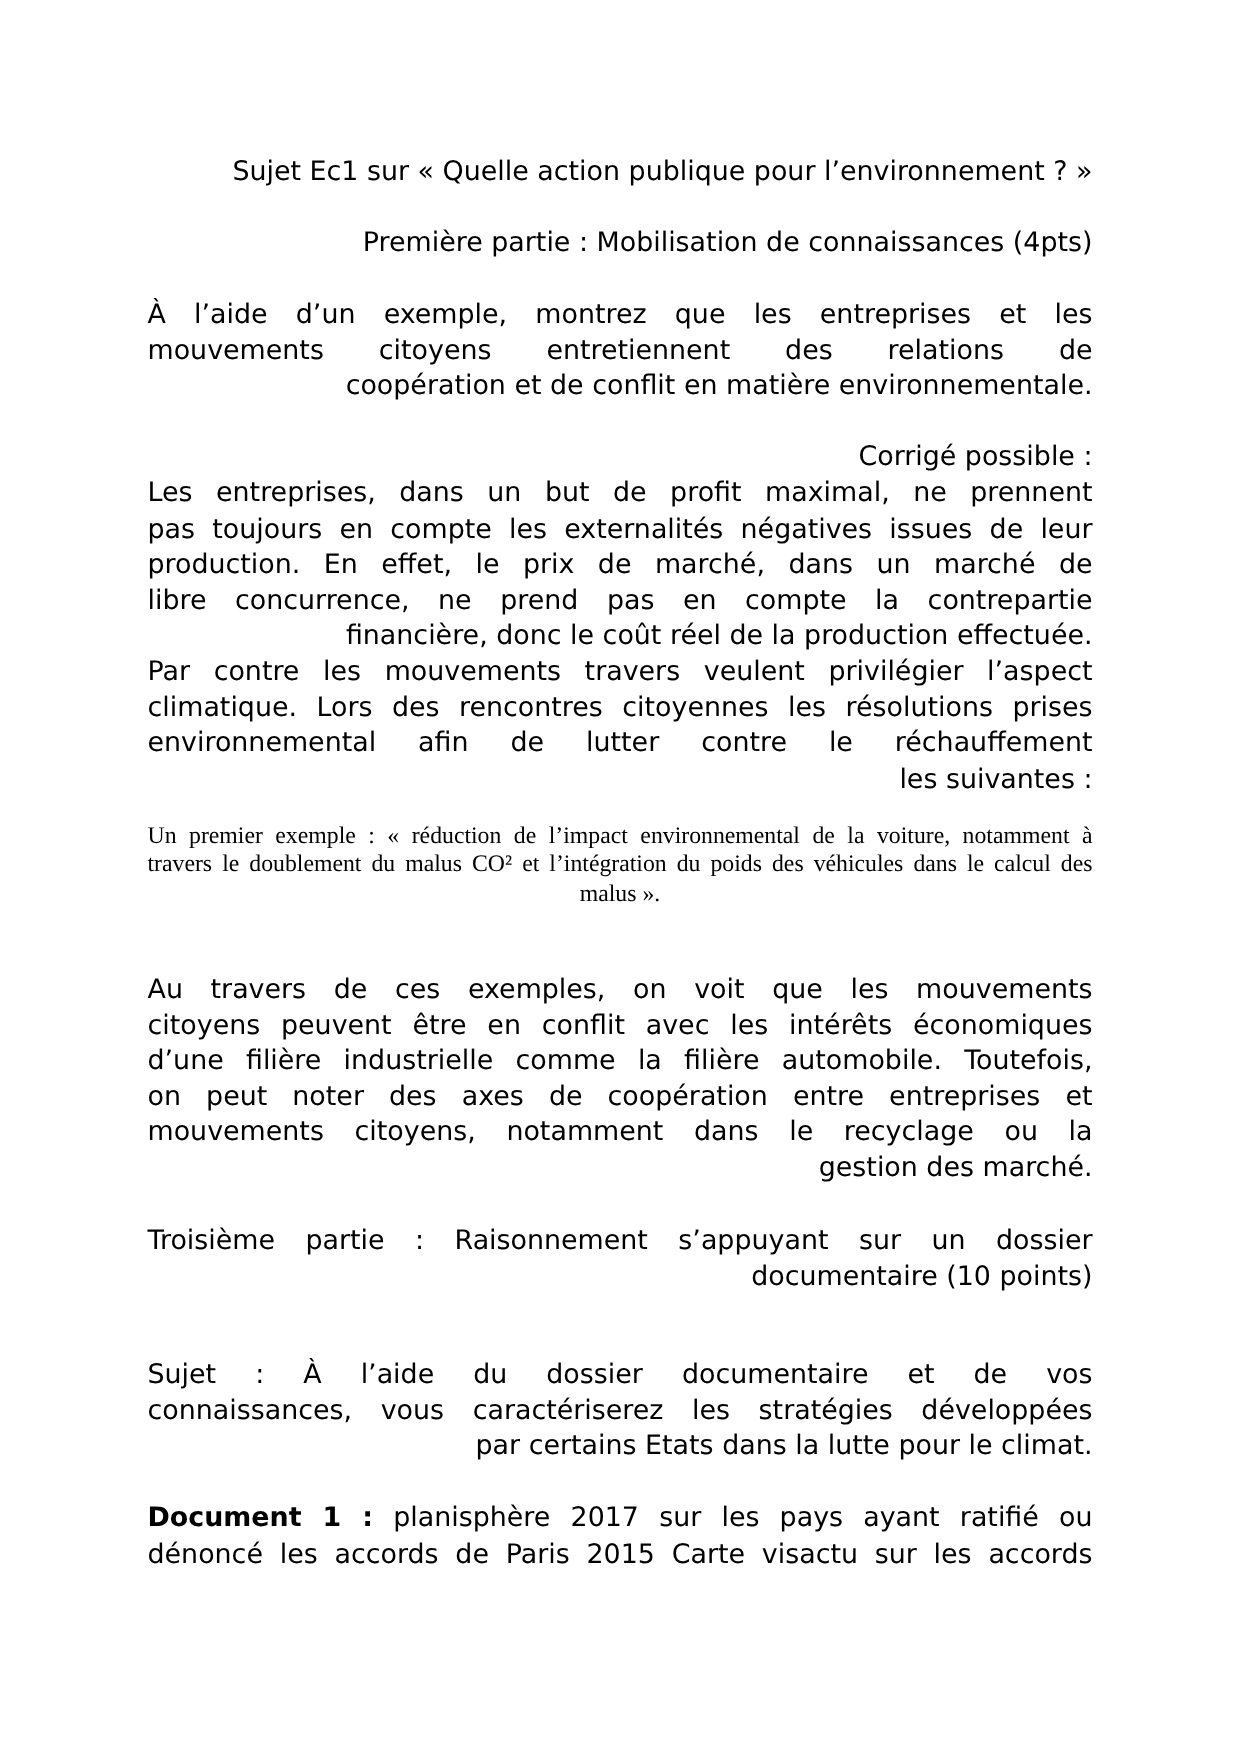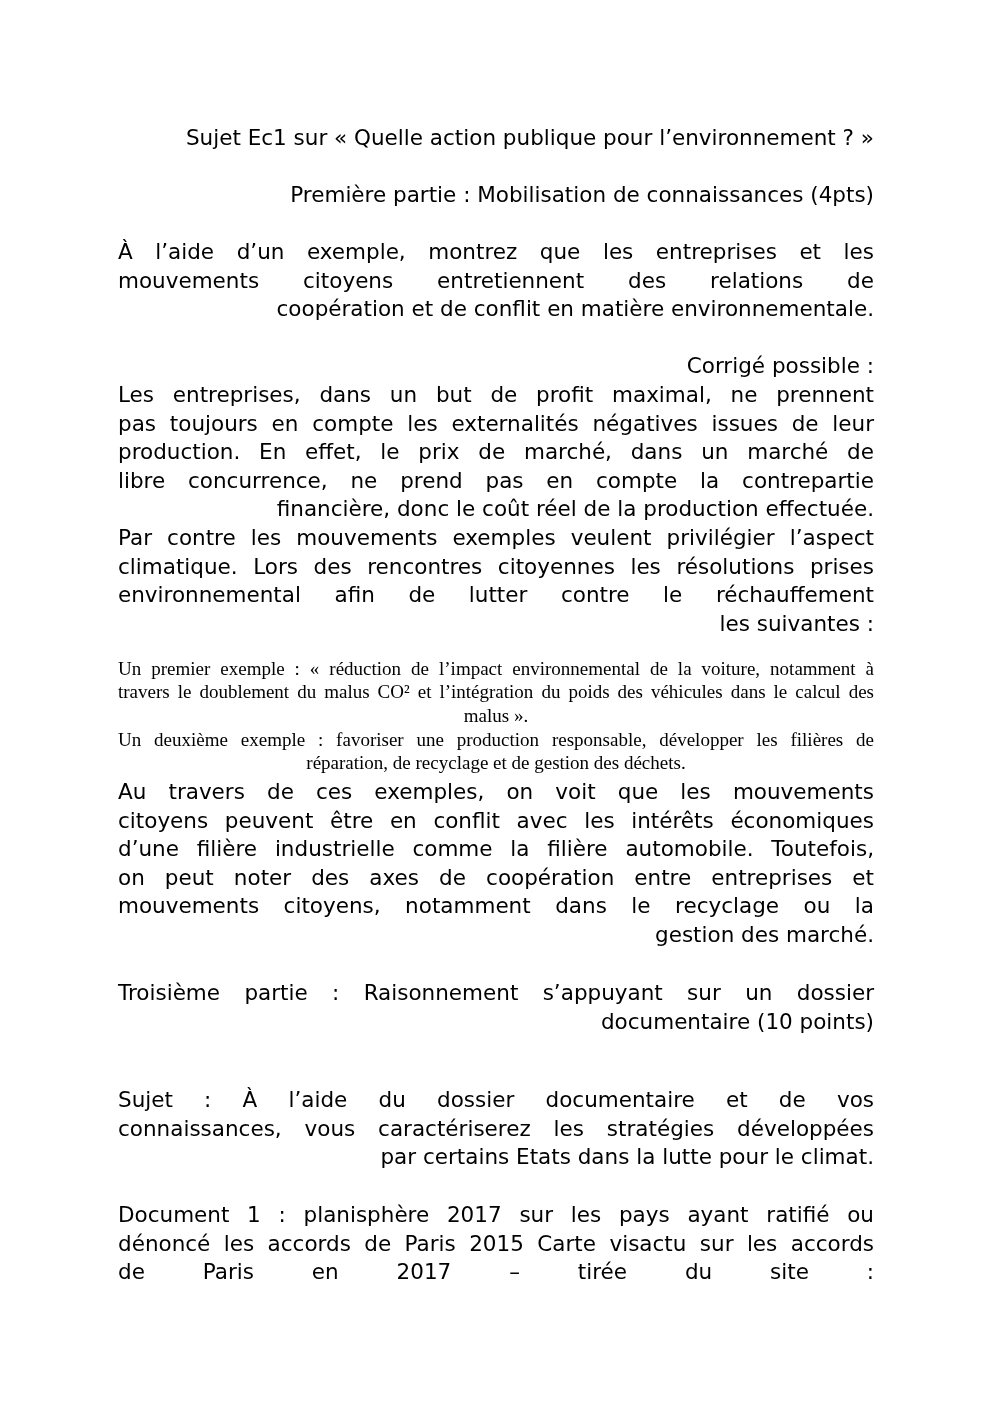--- a/index.html
+++ b/index.html
@@ -28,21 +28,21 @@
     font-family: "Liberation Serif", serif;
     font-size: 19px;
     line-height: 23.4px;
     text-align: center;
   }
   
   .j {
     text-align: justify;
     text-align-last: justify;
   }
-  .bold { font-weight: normal; }
+  .bold { font-weight: bold; }
 </style>
 </head>
 <body>
 
 <div class="page">
 
   <div class="block" style="top:124px">
     <div class="ln">Sujet Ec1 sur « Quelle action publique pour l’environnement ? »</div>
   </div>
 
@@ -62,36 +62,32 @@
 
   <div class="block" style="top:381px">
     <div class="ln j">Les entreprises, dans un but de profit maximal, ne prennent</div>
     <div class="ln j">pas toujours en compte les externalités négatives issues de leur</div>
     <div class="ln j">production. En effet, le prix de marché, dans un marché de</div>
     <div class="ln j">libre concurrence, ne prend pas en compte la contrepartie</div>
     <div class="ln">financière, donc le coût réel de la production effectuée.</div>
   </div>
 
   <div class="block" style="top:524px">
-    <div class="ln j">Par contre les mouvements exemples veulent privilégier l’aspect</div>
+    <div class="ln j">Par contre les mouvements travers veulent privilégier l’aspect</div>
     <div class="ln j">climatique. Lors des rencontres citoyennes les résolutions prises</div>
     <div class="ln j">environnemental afin de lutter contre le réchauffement</div>
     <div class="ln">les suivantes :</div>
   </div>
 
   <div class="block" style="top:657px">
     <div class="ln-serif j">Un premier exemple : « réduction de l’impact environnemental de la voiture, notamment à</div>
     <div class="ln-serif j">travers le doublement du malus CO² et l’intégration du poids des véhicules dans le calcul des</div>
     <div class="ln-serif">malus ».</div>
   </div>
 
-  <div class="block" style="top:728px">
-    <div class="ln-serif j">Un deuxième exemple : favoriser une production responsable, développer les filières de</div>
-    <div class="ln-serif">réparation, de recyclage et de gestion des déchets.</div>
-  </div>
 
   <div class="block" style="top:778px">
     <div class="ln j">Au travers de ces exemples, on voit que les mouvements</div>
     <div class="ln j">citoyens peuvent être en conflit avec les intérêts économiques</div>
     <div class="ln j">d’une filière industrielle comme la filière automobile. Toutefois,</div>
     <div class="ln j">on peut noter des axes de coopération entre entreprises et</div>
     <div class="ln j">mouvements citoyens, notamment dans le recyclage ou la</div>
     <div class="ln">gestion des marché.</div>
   </div>
 
@@ -102,16 +98,15 @@
 
   <div class="block" style="top:1086px">
     <div class="ln j">Sujet : À l’aide du dossier documentaire et de vos</div>
     <div class="ln j">connaissances, vous caractériserez les stratégies développées</div>
     <div class="ln">par certains Etats dans la lutte pour le climat.</div>
   </div>
 
   <div class="block" style="top:1201px">
     <div class="ln j"><span class="bold">Document 1 :</span><span> planisphère 2017 sur les pays ayant ratifié ou</span></div>
     <div class="ln j">dénoncé les accords de Paris 2015 Carte visactu sur les accords</div>
-    <div class="ln j">de Paris en 2017 – tirée du site :</div>
   </div>
 
 </div>
 
 </body></html>

